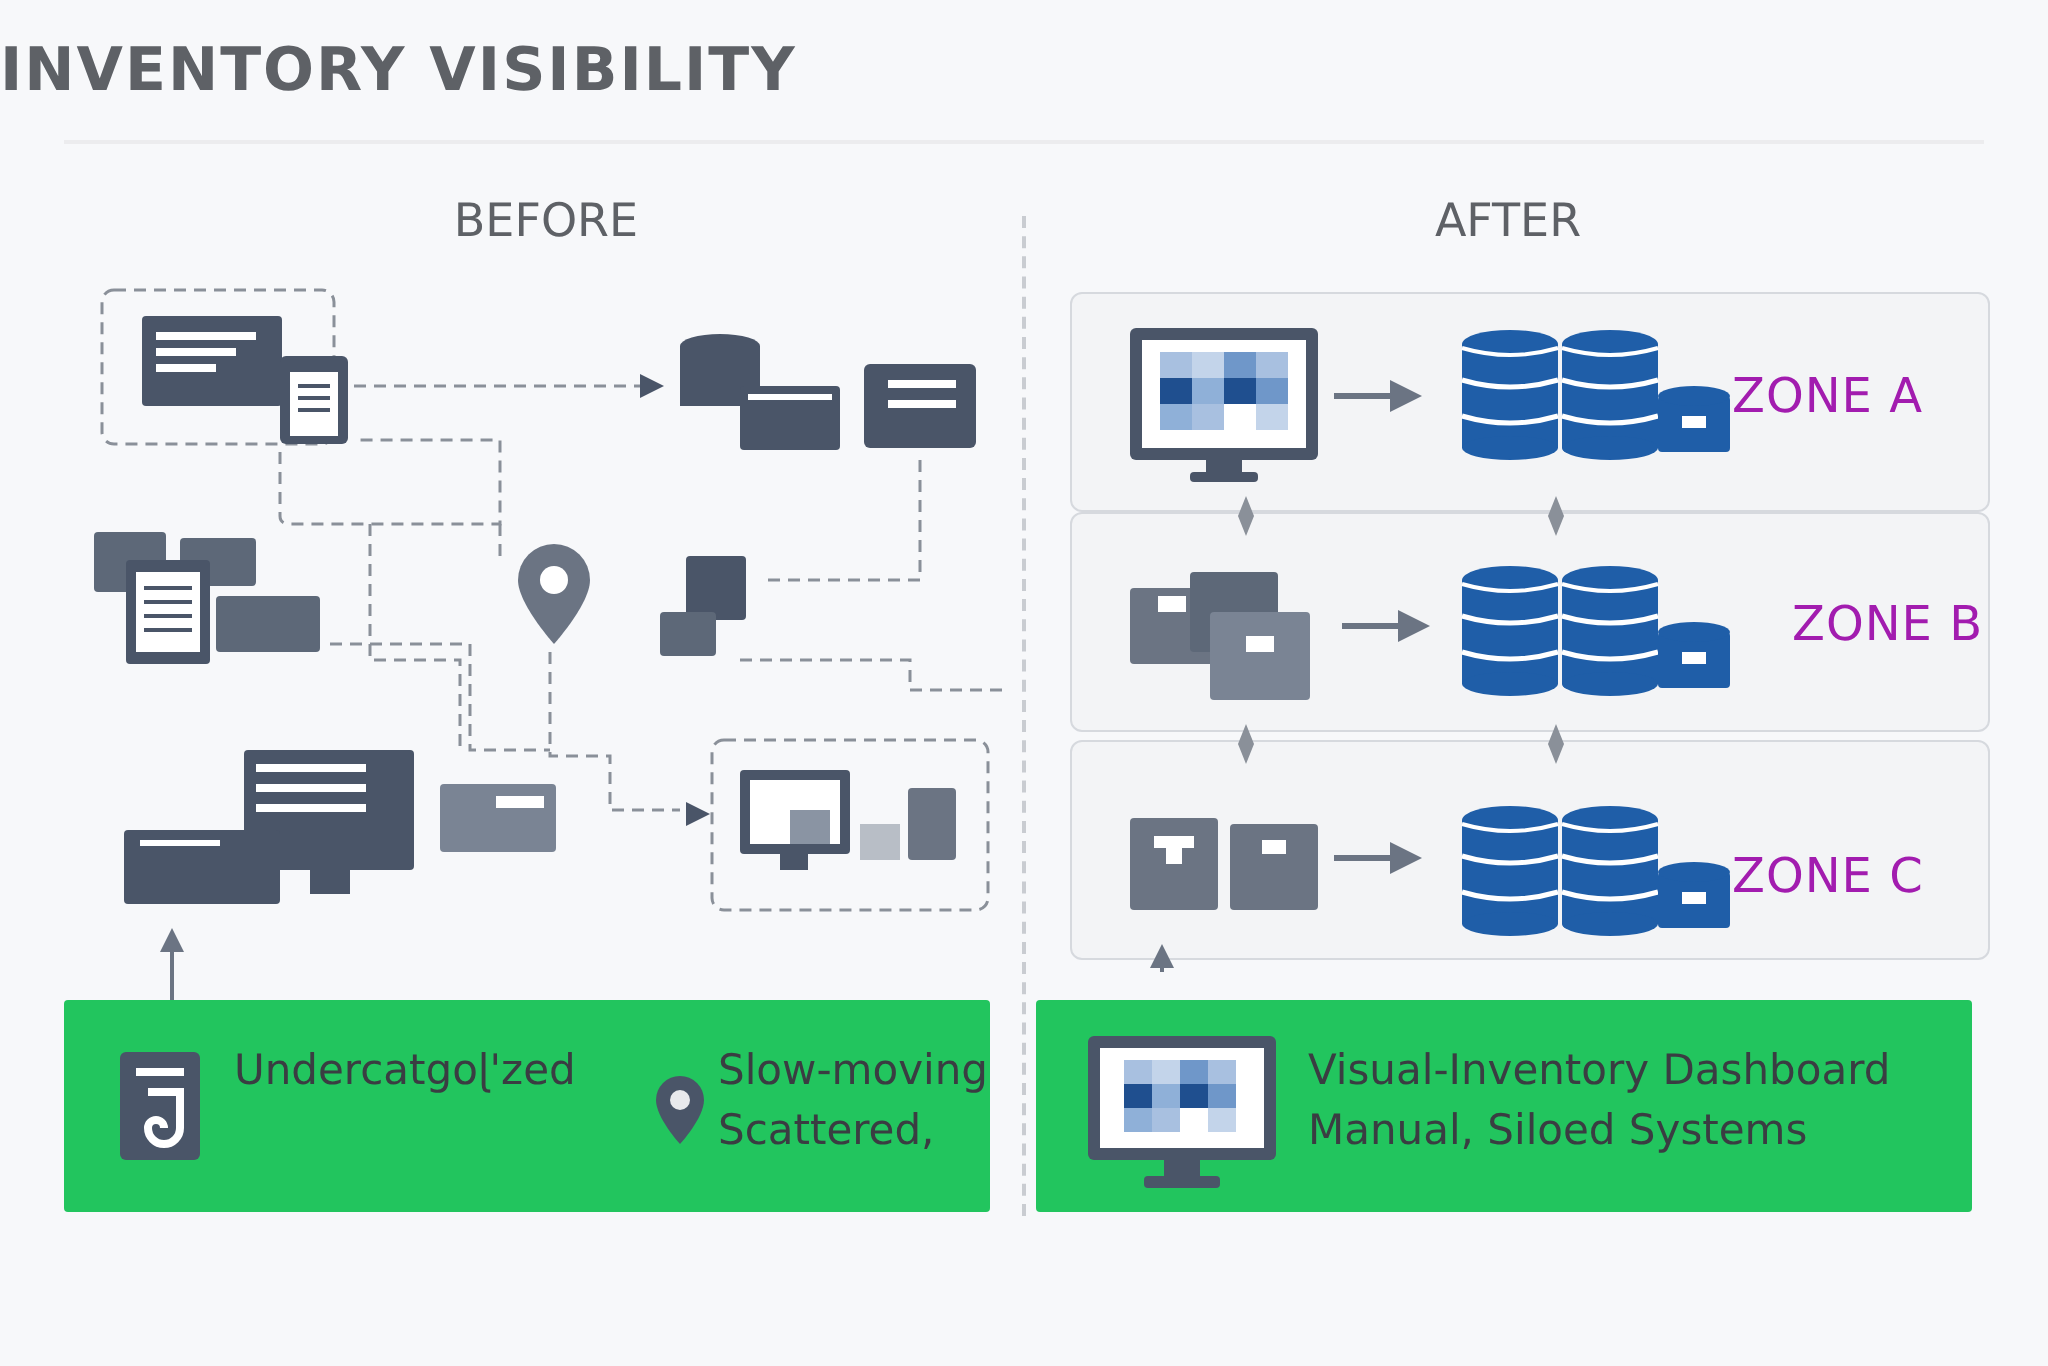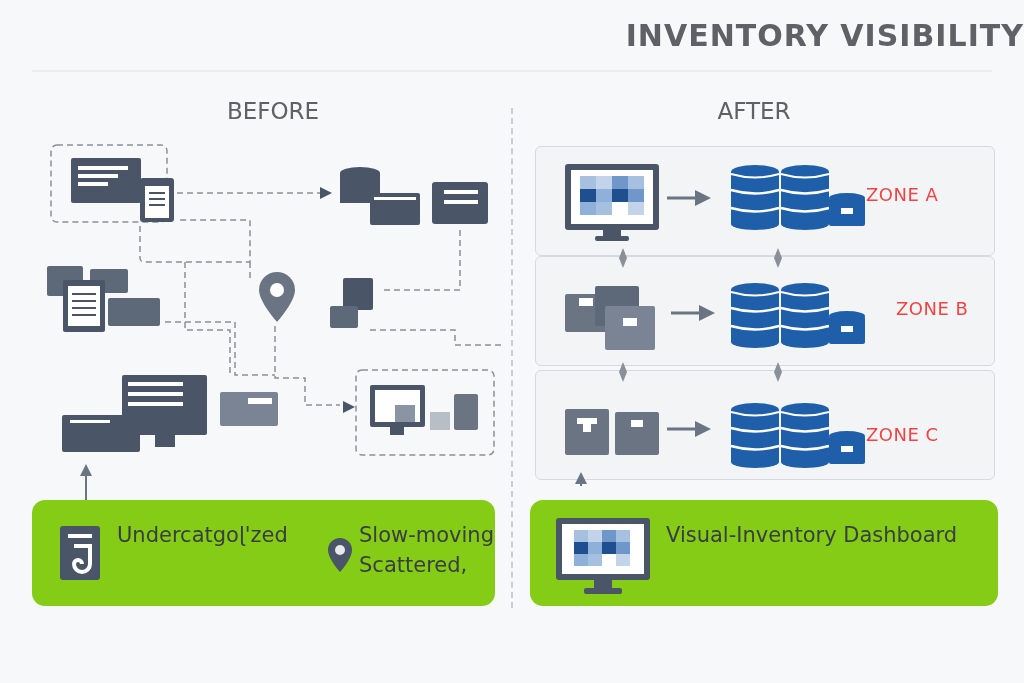--- a/index.html
+++ b/index.html
@@ -1,25 +1,25 @@
 <!DOCTYPE html>
 <html><head>
 <meta charset="utf-8">
 <style>
   html, body { margin:0; padding:0; }
   body { width:1024px; height:683px; background:#f7f8fa; position:relative; overflow:hidden; font-family:"DejaVu Sans", sans-serif; }
   .abs { position:absolute; }
-  #title { left:0; width:1024px; top:18px; text-align:right; font-size:30px; font-weight:bold; color:#5e6166; letter-spacing:1px; }
+  #title { left:0; width:1024px; top:18px; text-align:left; font-size:30px; font-weight:bold; color:#5e6166; letter-spacing:1px; }
   #title-rule { left:32px; top:70px; width:960px; height:2px; background:#ececee; }
   .sec-label { top:98px; font-size:23px; font-weight:normal; color:#5e6166; text-align:center; width:200px; }
   #divider { left:511px; top:108px; height:500px; border-left:2px dashed #c9ccd1; }
-  .panel { background:#84cc16; border-radius:13px; }
+  .panel { background:#22c55e; border-radius:2px; }
   .cap { font-size:21px; color:#3a3d42; line-height:30px; }
   .zone { left:535px; width:458px; height:108px; border:1px solid #d6d9de; border-radius:6px; background:#f3f4f6; }
-  .zone-label { font-size:18px; color:#ef4444; letter-spacing:0.5px;text-align:center; }
+  .zone-label { font-size:24px; color:#a21caf; letter-spacing:0.5px;text-align:center; }
 </style>
 </head>
 <body>
 
 <div class="abs" id="title">INVENTORY VISIBILITY</div>
 <div class="abs" id="title-rule"></div>
 
 <div class="abs sec-label" style="left:173px">BEFORE</div>
 <div class="abs sec-label" style="left:654px">AFTER</div>
 <div class="abs" id="divider"></div>
@@ -189,34 +189,35 @@
   <use href="#arrow" x="132" y="283"></use>
   <use href="#dbs" x="196" y="256"></use>
   <polygon points="46,326 40,338 52,338" fill="#6b7483"></polygon>
   <rect x="45" y="337" width="2" height="20" fill="#6b7483"></rect>
 </svg>
 
 <div class="abs zone-label" style="left:866px;top:184px">ZONE A</div>
 <div class="abs zone-label" style="left:896px;top:298px">ZONE B</div>
 <div class="abs zone-label" style="left:866px;top:424px">ZONE C</div>
 
-<div class="abs panel" style="left:530px;top:500px;width:468px;height:106px">
+<div class="abs panel" style="left:518px;top:500px;width:468px;height:106px">
   <svg class="abs" style="left:24px;top:18px" width="98" height="82">
     <rect x="2" y="0" width="94" height="62" rx="3" fill="#4a5568"></rect>
     <rect x="8" y="6" width="82" height="50" fill="#fff"></rect>
     <rect x="20" y="12" width="14" height="12" fill="#a8c0e0"></rect>
       <rect x="34" y="12" width="14" height="12" fill="#c3d4ea"></rect>
       <rect x="48" y="12" width="14" height="12" fill="#6f97c9"></rect>
       <rect x="62" y="12" width="14" height="12" fill="#a8c0e0"></rect>
     <rect x="20" y="24" width="14" height="12" fill="#1f4f8f"></rect>
       <rect x="34" y="24" width="14" height="12" fill="#8fb0d8"></rect>
       <rect x="48" y="24" width="14" height="12" fill="#1f4f8f"></rect>
       <rect x="62" y="24" width="14" height="12" fill="#6f97c9"></rect>
     <rect x="20" y="36" width="14" height="12" fill="#8fb0d8"></rect>
       <rect x="34" y="36" width="14" height="12" fill="#a8c0e0"></rect>
       <rect x="62" y="36" width="14" height="12" fill="#c3d4ea"></rect>
     <rect x="40" y="62" width="18" height="10" fill="#4a5568"></rect>
       <rect x="30" y="70" width="38" height="6" rx="2" fill="#4a5568"></rect>
   </svg>
   <div class="abs cap" style="left:136px;top:20px">
     <div>Visual-Inventory Dashboard</div>
+    <div>Manual, Siloed Systems</div>
   </div>
 </div>
 
 </body></html>

